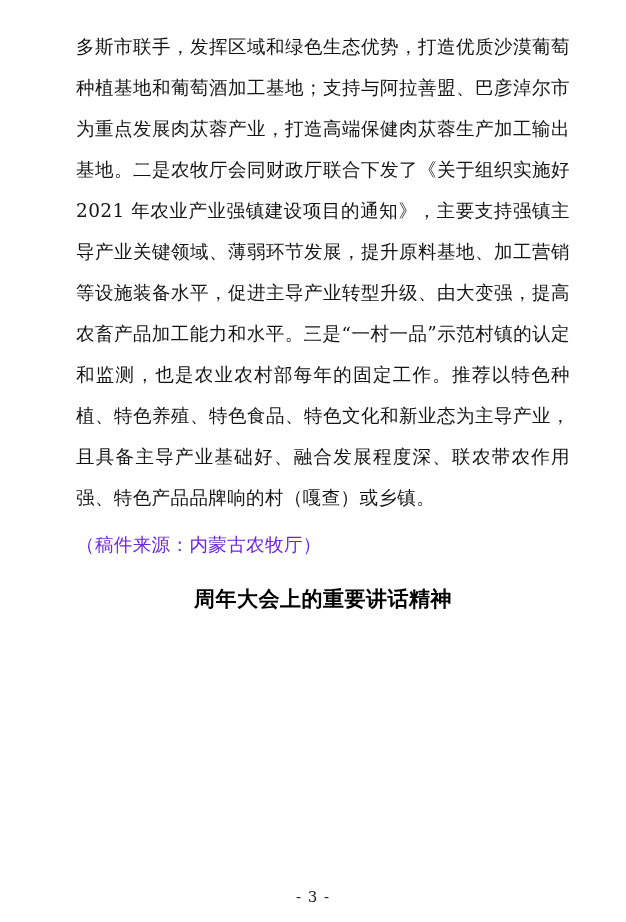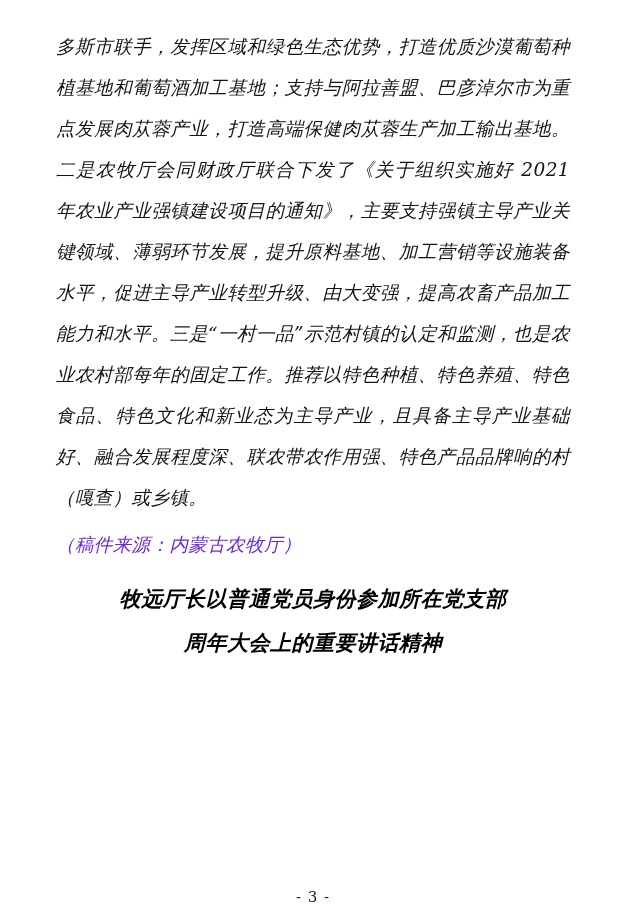--- a/index.html
+++ b/index.html
@@ -15,22 +15,21 @@
     color: #111111;
     overflow: hidden;
   }
   .page {
     position: absolute;
     top: 0;
     left: 0;
     width: 626px;
     height: 922px;
     box-sizing: border-box;
-    padding: 26px 56px 0 56px;
-    font-style: italic;
+    padding: 26px 56px 0 76px;
   }
   .body-text {
     font-size: 18.5px;
     line-height: 41px;
     text-align: justify;
     text-align-last: left;
     letter-spacing: 0.4px;
     color: #141414;
   }
   .para {
@@ -79,21 +78,20 @@
 
 <div class="page">
 
   <div class="body-text">
     <p class="para">多斯市联手，发挥区域和绿色生态优势，打造优质沙漠葡萄种植基地和葡萄酒加工基地；支持与阿拉善盟、巴彦淖尔市为重点发展肉苁蓉产业，打造高端保健肉苁蓉生产加工输出基地。二是农牧厅会同财政厅联合下发了《关于组织实施好 2021 年农业产业强镇建设项目的通知》，主要支持强镇主导产业关键领域、薄弱环节发展，提升原料基地、加工营销等设施装备水平，促进主导产业转型升级、由大变强，提高农畜产品加工能力和水平。三是“一村一品”示范村镇的认定和监测，也是农业农村部每年的固定工作。推荐以特色种植、特色养殖、特色食品、特色文化和新业态为主导产业，且具备主导产业基础好、融合发展程度深、联农带农作用强、特色产品品牌响的村（嘎查）或乡镇。</p>
   </div>
 
   <p class="source-line">（稿件来源：内蒙古农牧厅）</p>
 
   <div class="heading">
-    <span class="hline">牧远厅长以普通党员身份参加所在党支部</span>
     <span class="hline">周年大会上的重要讲话精神</span>
   </div>
 
 
 </div>
 
 <div class="footer">
   <span>- 3 -</span>
 </div>
 

